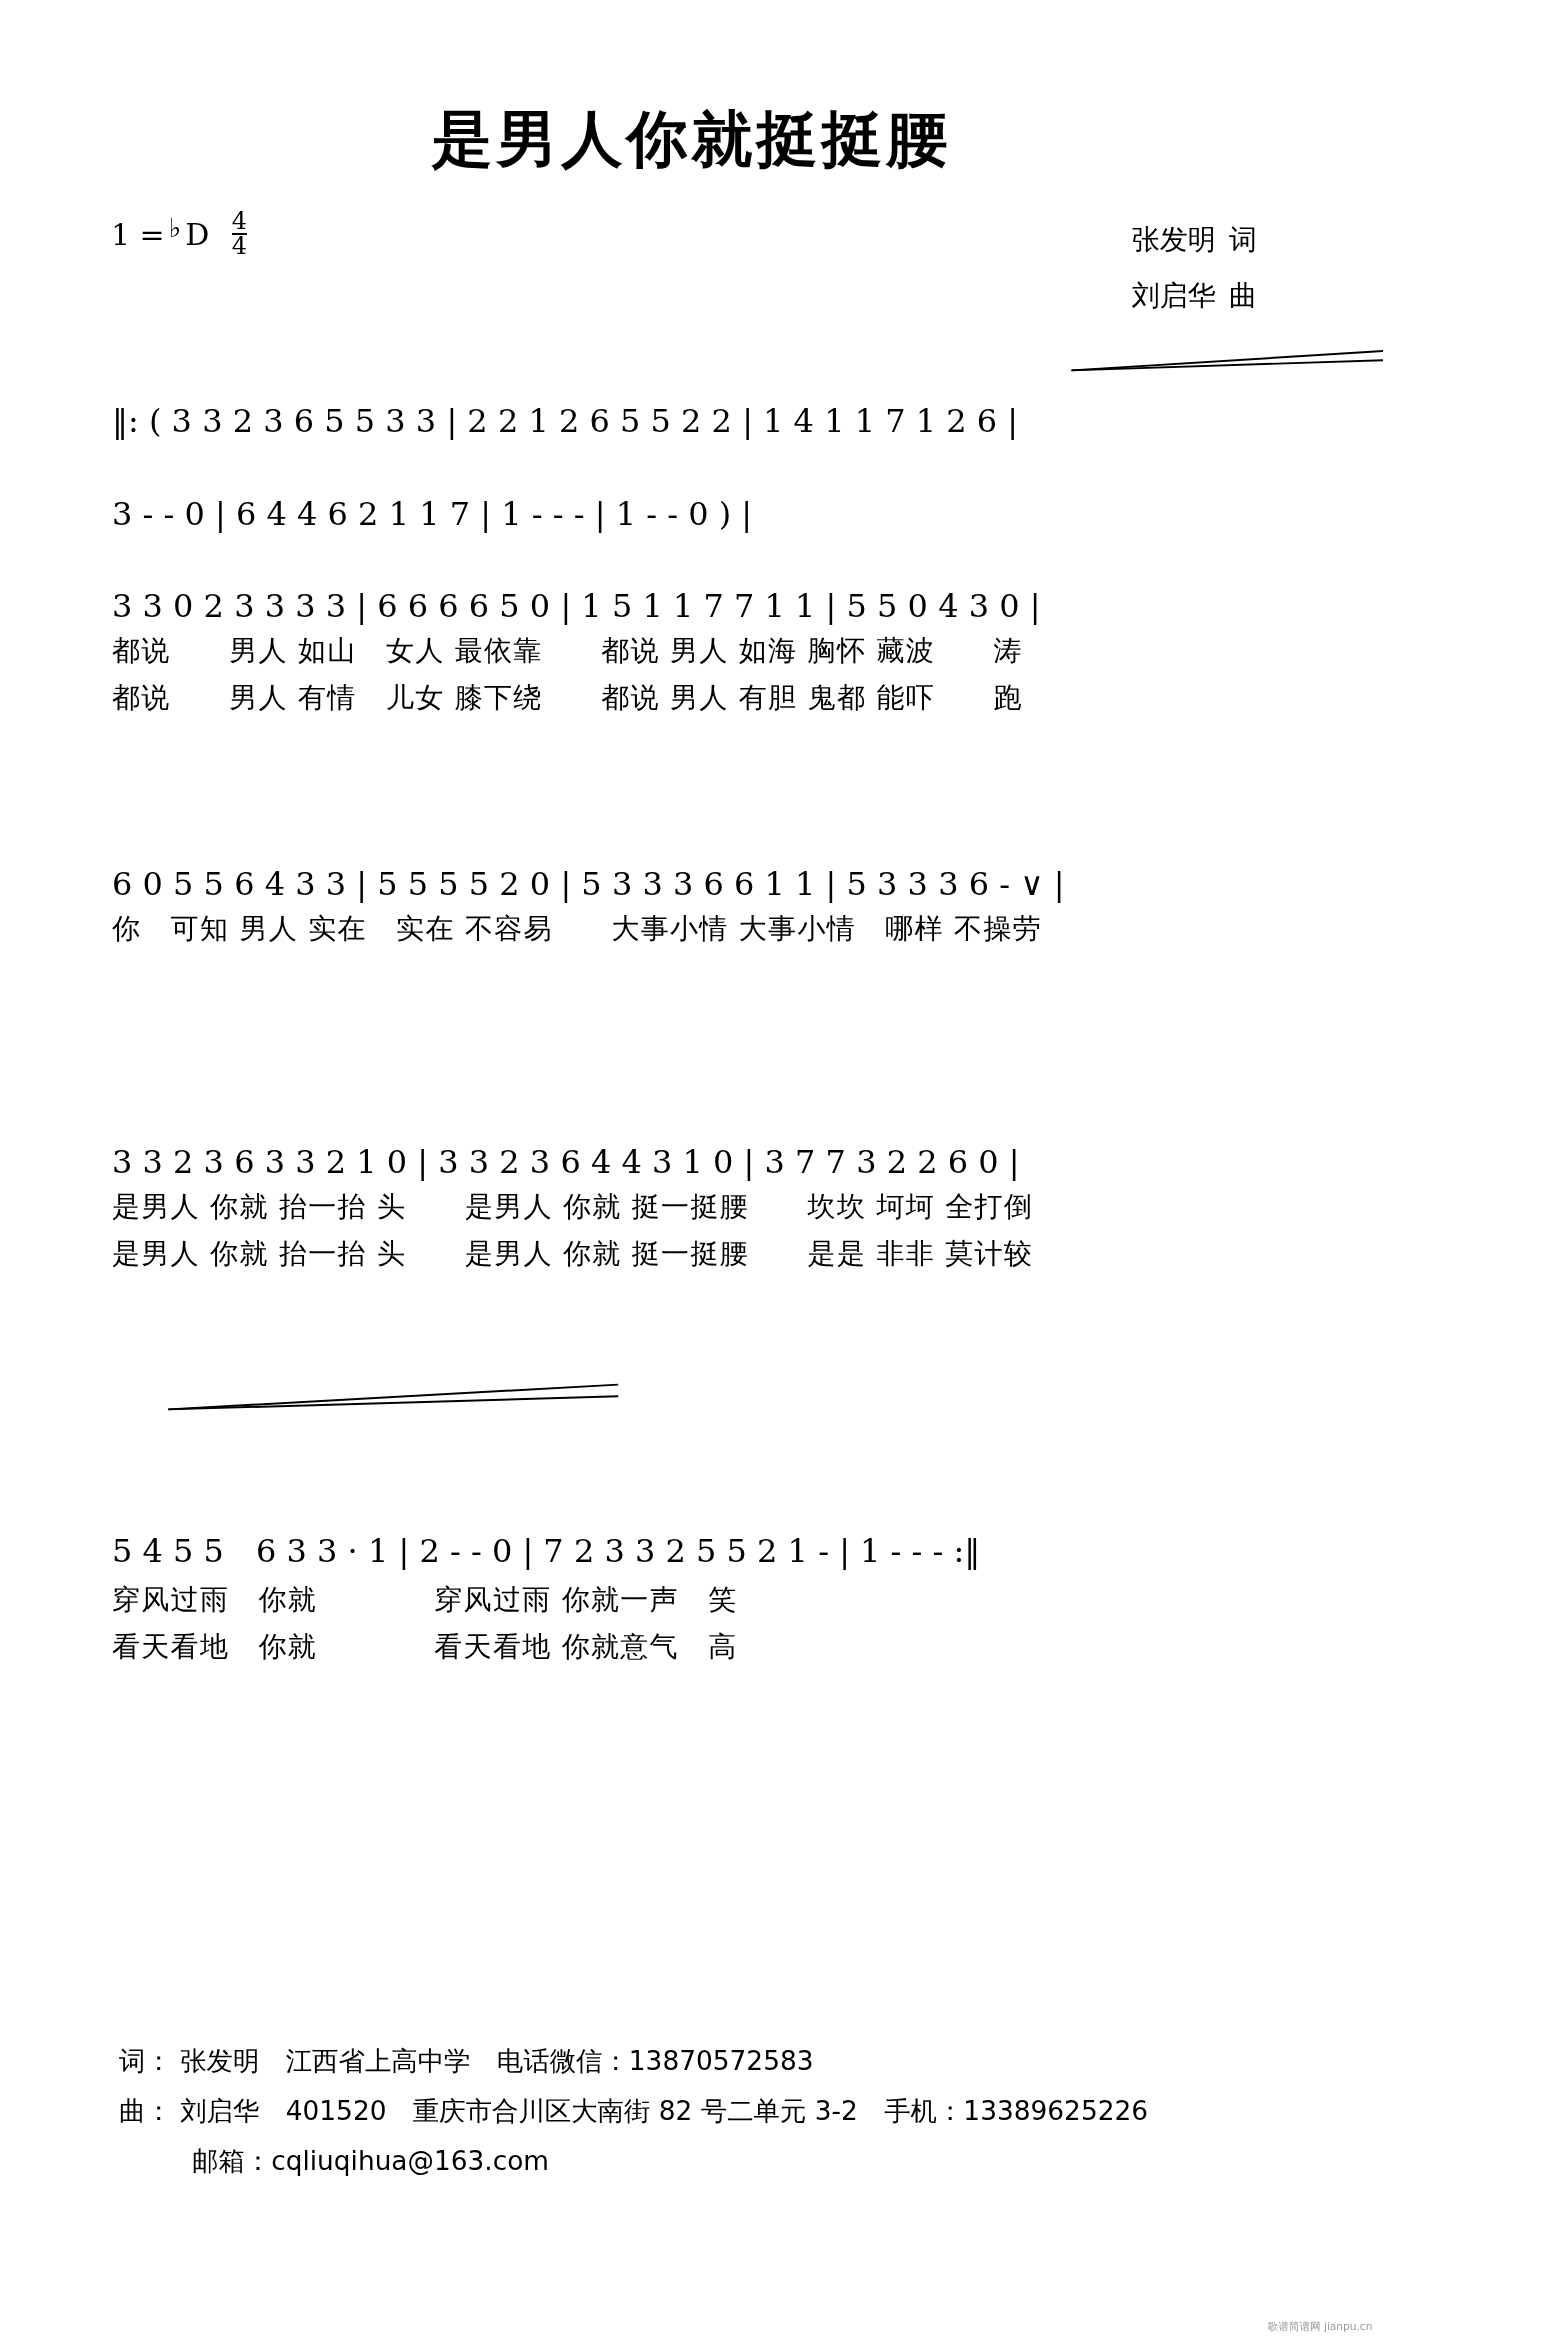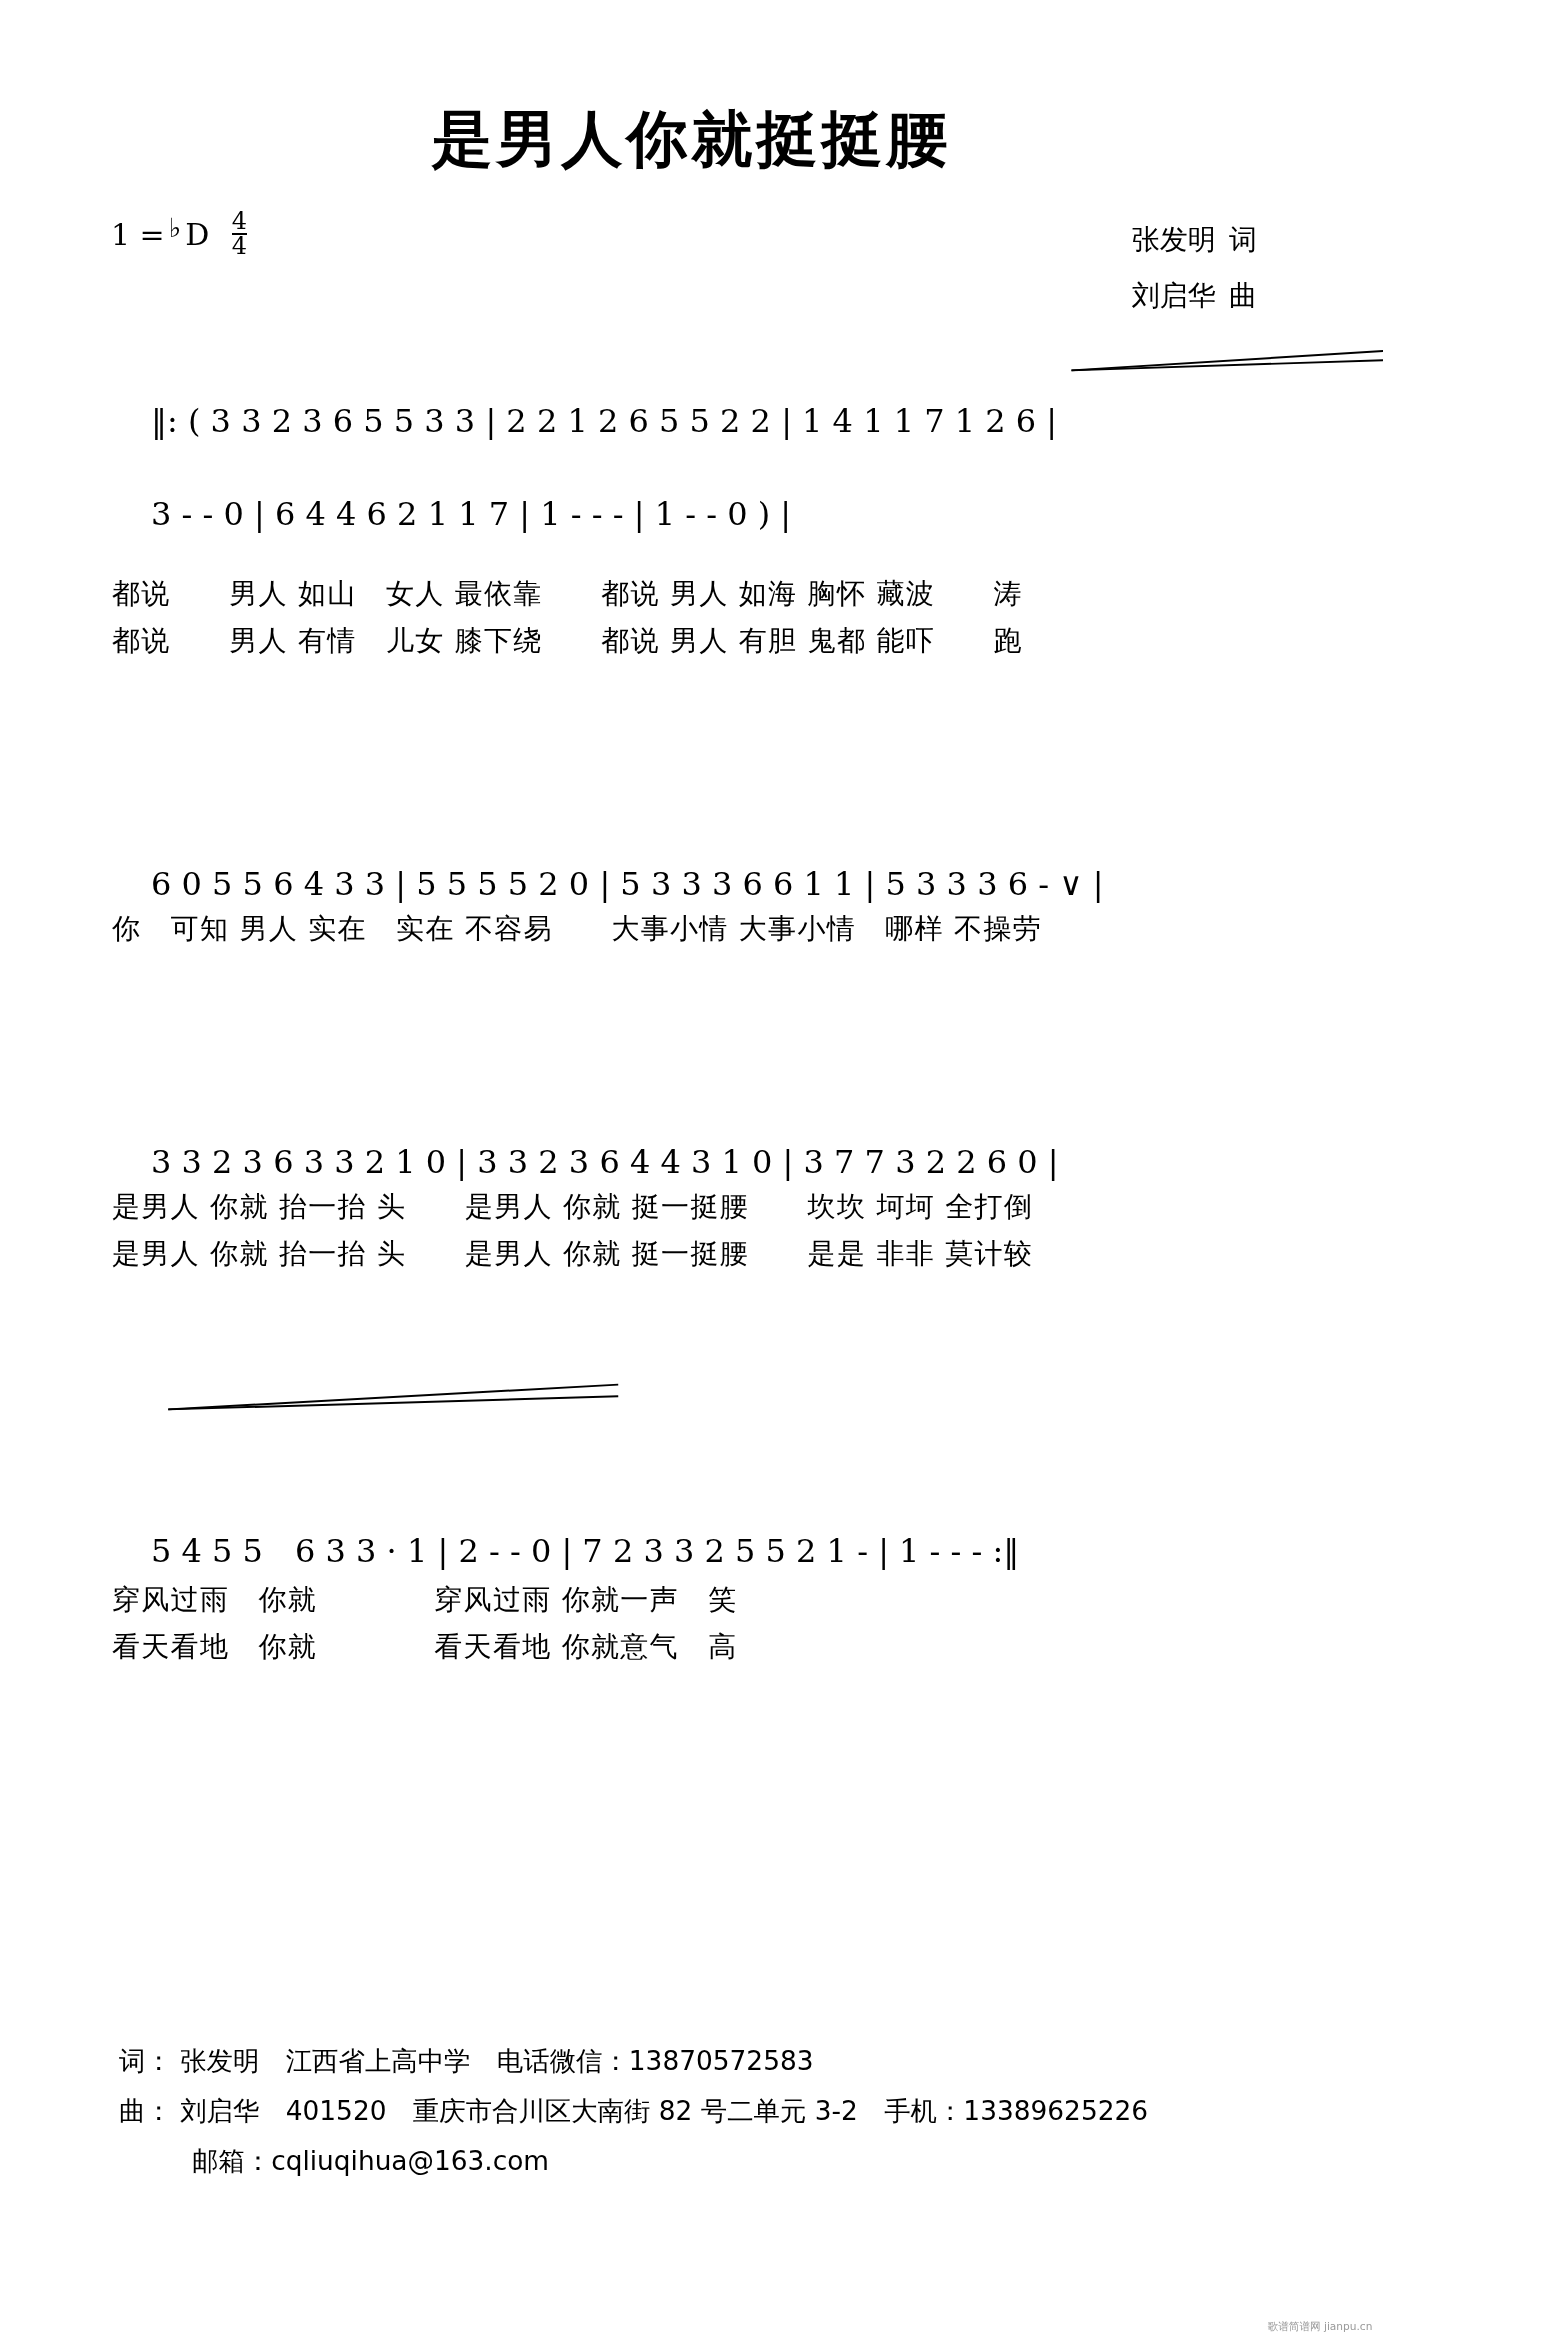--- a/index.html
+++ b/index.html
@@ -75,21 +75,20 @@
     right: 99px;
   }
   .notes-row {
     font-family: "DejaVu Serif", serif;
     font-size: 32px;
     white-space: nowrap;
     letter-spacing: 0px;
     height: 57px;
     display: flex;
     align-items: flex-end;
-    margin-left: 39px;
   }
   .lyric-row {
     font-family: "DejaVu Sans", sans-serif;
     font-size: 28px;
     white-space: nowrap;
     letter-spacing: 1.3px;
     margin-top: 6.6px;
     height: 41px;
   }
 
@@ -148,20 +147,21 @@
   </svg>
 
   <div class="system" style="top:383px;">
     <div class="notes-row">‖: ( 3 3 2  3 6  5 5  3 3 | 2 2 1  2 6  5 5 2 2 | 1 4 1  1 7  1 2 6 |</div>
   </div>
   <div class="system" style="top:476px;">
     <div class="notes-row">3 - - 0 | 6 4 4  6 2  1 1 7 | 1 - - - | 1 - - 0 ) |</div>
   </div>
 
   <div class="system" style="top:568px;">
+    <div class="notes-row">3 3 0 2 3 3  3 3 | 6 6  6 6 5 0 | 1 5  1 1  7 7  1 1 | 5 5 0 4 3 0 |</div>
     <div class="lyric-row">都说　　男人 如山　女人 最依靠　　都说 男人 如海 胸怀 藏波　　涛</div>
     <div class="lyric-row">都说　　男人 有情　儿女 膝下绕　　都说 男人 有胆 鬼都 能吓　　跑</div>
   </div>
 
   <div class="system" style="top:846px;">
     <div class="notes-row">6 0 5 5  6 4  3 3 | 5 5  5 5 2 0 | 5 3 3 3  6 6 1 1 | 5 3  3 3 6 - ∨ |</div>
     <div class="lyric-row">你　可知 男人 实在　实在 不容易　　大事小情 大事小情　哪样 不操劳</div>
   </div>
 
   <div class="system" style="top:1124px;">

